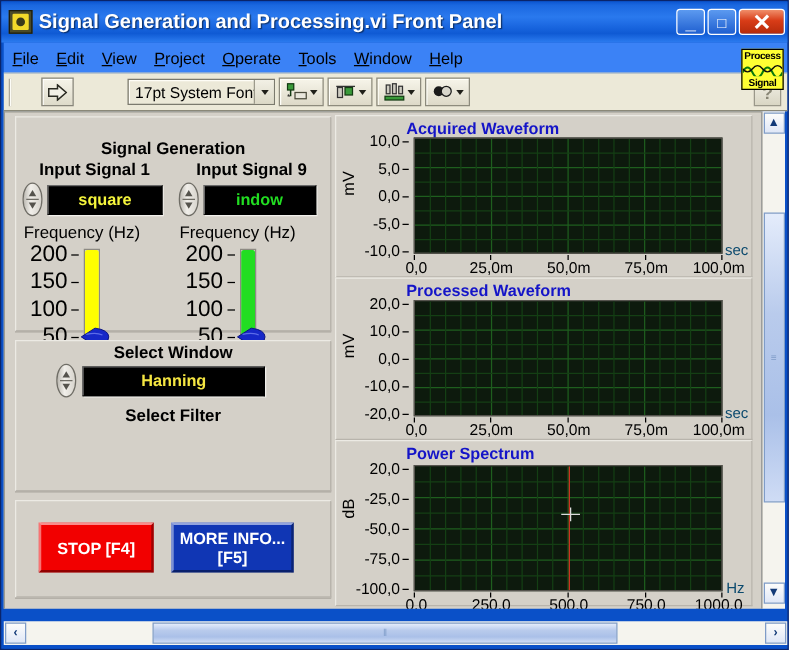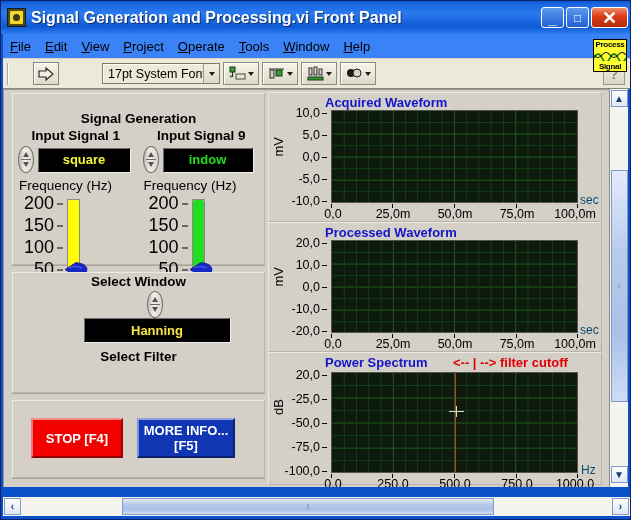--- a/index.html
+++ b/index.html
@@ -627,21 +627,21 @@
                 </svg>
               </div>
             </div>
           </div>
         </div>
       </div>
 
       <div class="group" id="grp-proc">
 
         <div class="ctl-label" style="margin-top:1px;">Select Window</div>
-        <div class="ctl-row" style="margin-top:2px; padding-left:32px;flex-direction:column;">
+        <div class="ctl-row" style="margin-top:2px; padding-left:32px;">
           <div class="incdec">
               <div class="hbar"></div>
             </div>
           <div class="ring wide" style="margin-left:5px;">Hanning</div>
         </div>
 
         <div class="ctl-label" style="margin-top:7px;">Select Filter</div>
       </div>
 
       <div class="group" id="grp-btns">
@@ -770,21 +770,20 @@
       <div class="xlab" style="left:64px;  top:114px;">0,0</div>
       <div class="xlab" style="left:124px; top:114px;">25,0m</div>
       <div class="xlab" style="left:186px; top:114px;">50,0m</div>
       <div class="xlab" style="left:248px; top:114px;">75,0m</div>
       <div class="xlab" style="left:306px; top:114px;">100,0m</div>
       <div class="xunit" style="left:311px; top:100px;">sec</div>
     </div>
 
     <div class="graph" id="graph-3">
       <div class="graph-title">Power Spectrum</div>
-      <div class="cursor-legend">&lt;-- | --&gt; filter cutoff</div>
       <div class="yaxis-name" style="left:2px; top:46px;">dB</div>
 
       <div class="ylab" style="left:4px; top:22px;  width:54px;">20,0</div>
       <div class="ylab" style="left:4px; top:46px;  width:54px;">-25,0</div>
       <div class="ylab" style="left:4px; top:70px;  width:54px;">-50,0</div>
       <div class="ylab" style="left:4px; top:94px;  width:54px;">-75,0</div>
       <div class="ylab" style="left:4px; top:118px; width:54px;">-100,0</div>
 
       <div class="plot" style="left:62px; top:19px; width:247px; height:101px;">
         <svg class="gridlines" viewBox="0 0 247 101" preserveAspectRatio="none">

